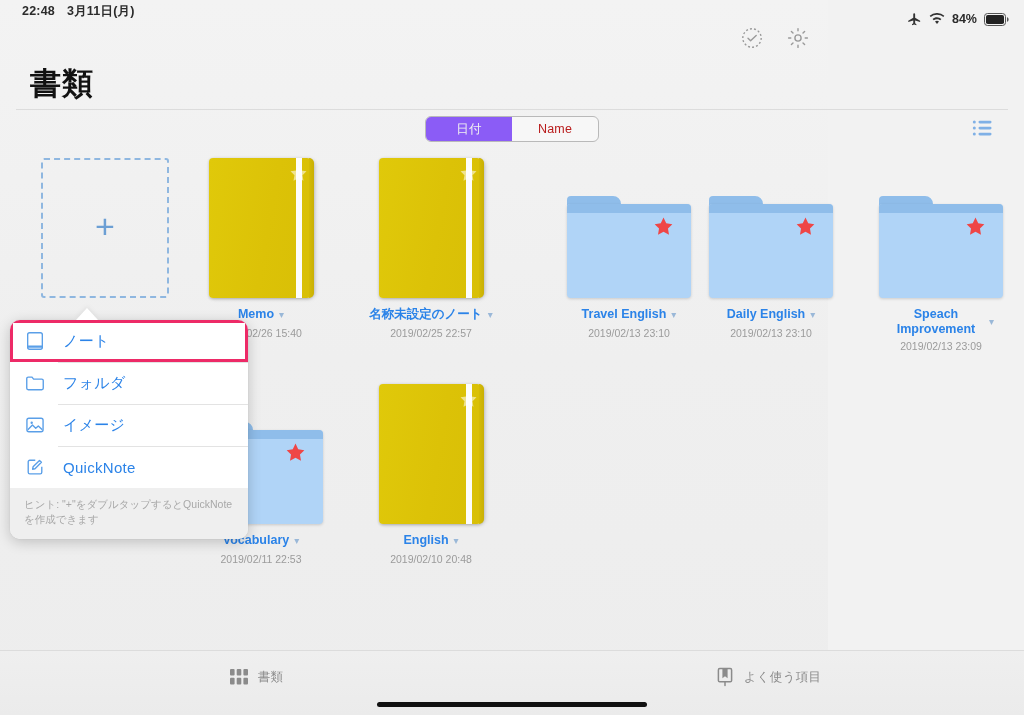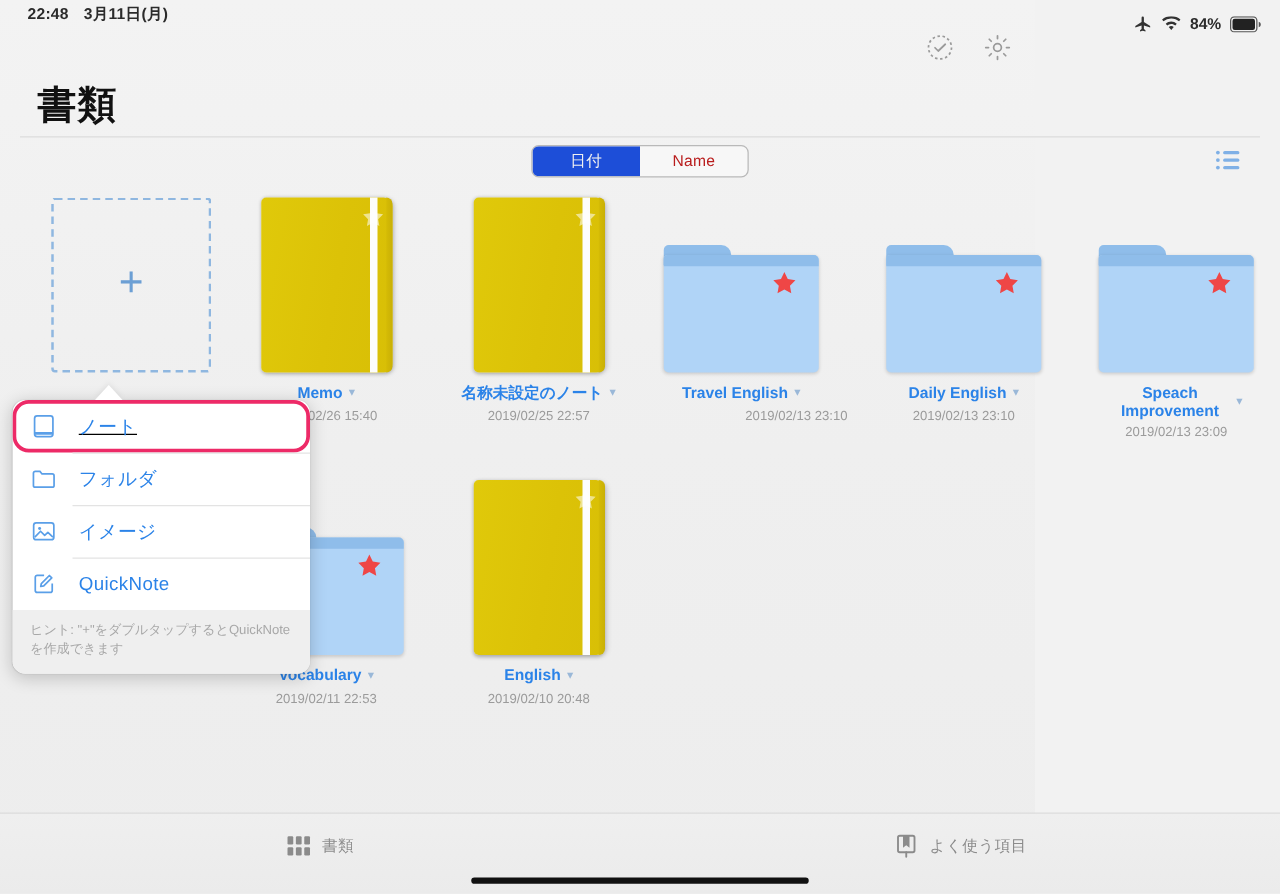--- a/index.html
+++ b/index.html
@@ -54,21 +54,21 @@
     position: absolute; left: 425px; top: 0;
     width: 174px; height: 26px;
     border-radius: 6px; overflow: hidden;
     border: 1px solid #b9b9b9;
     display: flex; background: #f7f7f7;
   }
   .seg {
     flex: 1; display: flex; align-items: center; justify-content: center;
     font-size: 12.5px; color: #b91c1c; cursor: pointer; letter-spacing: .2px;
   }
-  .seg.active { background: #1d4ed8; color: #f0f0f0; }
+  .seg.active { background: #8b5cf6; color: #f0f0f0; }
   .listview-btn {
     position: absolute; right: 30px; top: 2px;
     width: 22px; height: 20px; cursor: pointer;
   }
 
   
   .grid {
     position: absolute; left: 0; top: 152px; width: 1024px; height: 500px;
   }
   .cell {
@@ -169,22 +169,21 @@
     padding: 0 14px; gap: 17px; cursor: pointer; position: relative;
   }
   .menu-item + .menu-item::before {
     content: ""; position: absolute; left: 48px; right: 0; top: 0; height: 1px;
     background: #e3e3e3;
   }
   .menu-item .mi-icon { width: 22px; height: 22px; color: #5a9fe8; flex: none; }
   .menu-item .mi-label { font-size: 15px; color: #2b83e8; letter-spacing: .3px; }
   .menu-item.highlighted {
     outline: 3px solid #ed2a67; outline-offset: -3px;
-    border-radius: 13px;
-    text-decoration: underline;
+    border-radius: 0;
   }
   .menu-item.highlighted::before { display: none; }
   .menu-hint {
     background: #efefef;
     padding: 9px 14px 12px 14px;
     font-size: 10.5px; color: #a8a8a8; line-height: 15px;
   }
 
   
   .tabbar {
@@ -309,21 +308,21 @@
             </svg>
         </div>
       </div>
       <div class="cell-title">
         <span class="lbl">名称未設定のノート</span>
         <span class="chev">▾</span>
       </div>
       <div class="cell-date">2019/02/25 22:57</div>
     </div>
 
-    <div class="cell" style="left:508px; top:0;text-align:right;">
+    <div class="cell" style="left:544px; top:0;">
       <div class="thumb-wrap">
         <div class="folder">
           <div class="tab"></div>
           <div class="body"></div>
           <div class="bodytop"></div>
           <svg class="star-red" viewBox="0 0 24 24" fill="currentColor">
               <path d="M12 1.8l3.1 6.5 7 1-5 5 1.2 7-6.3-3.4L5.7 21.3l1.2-7-5-5 7-1z"></path>
             </svg>
         </div>
       </div>

